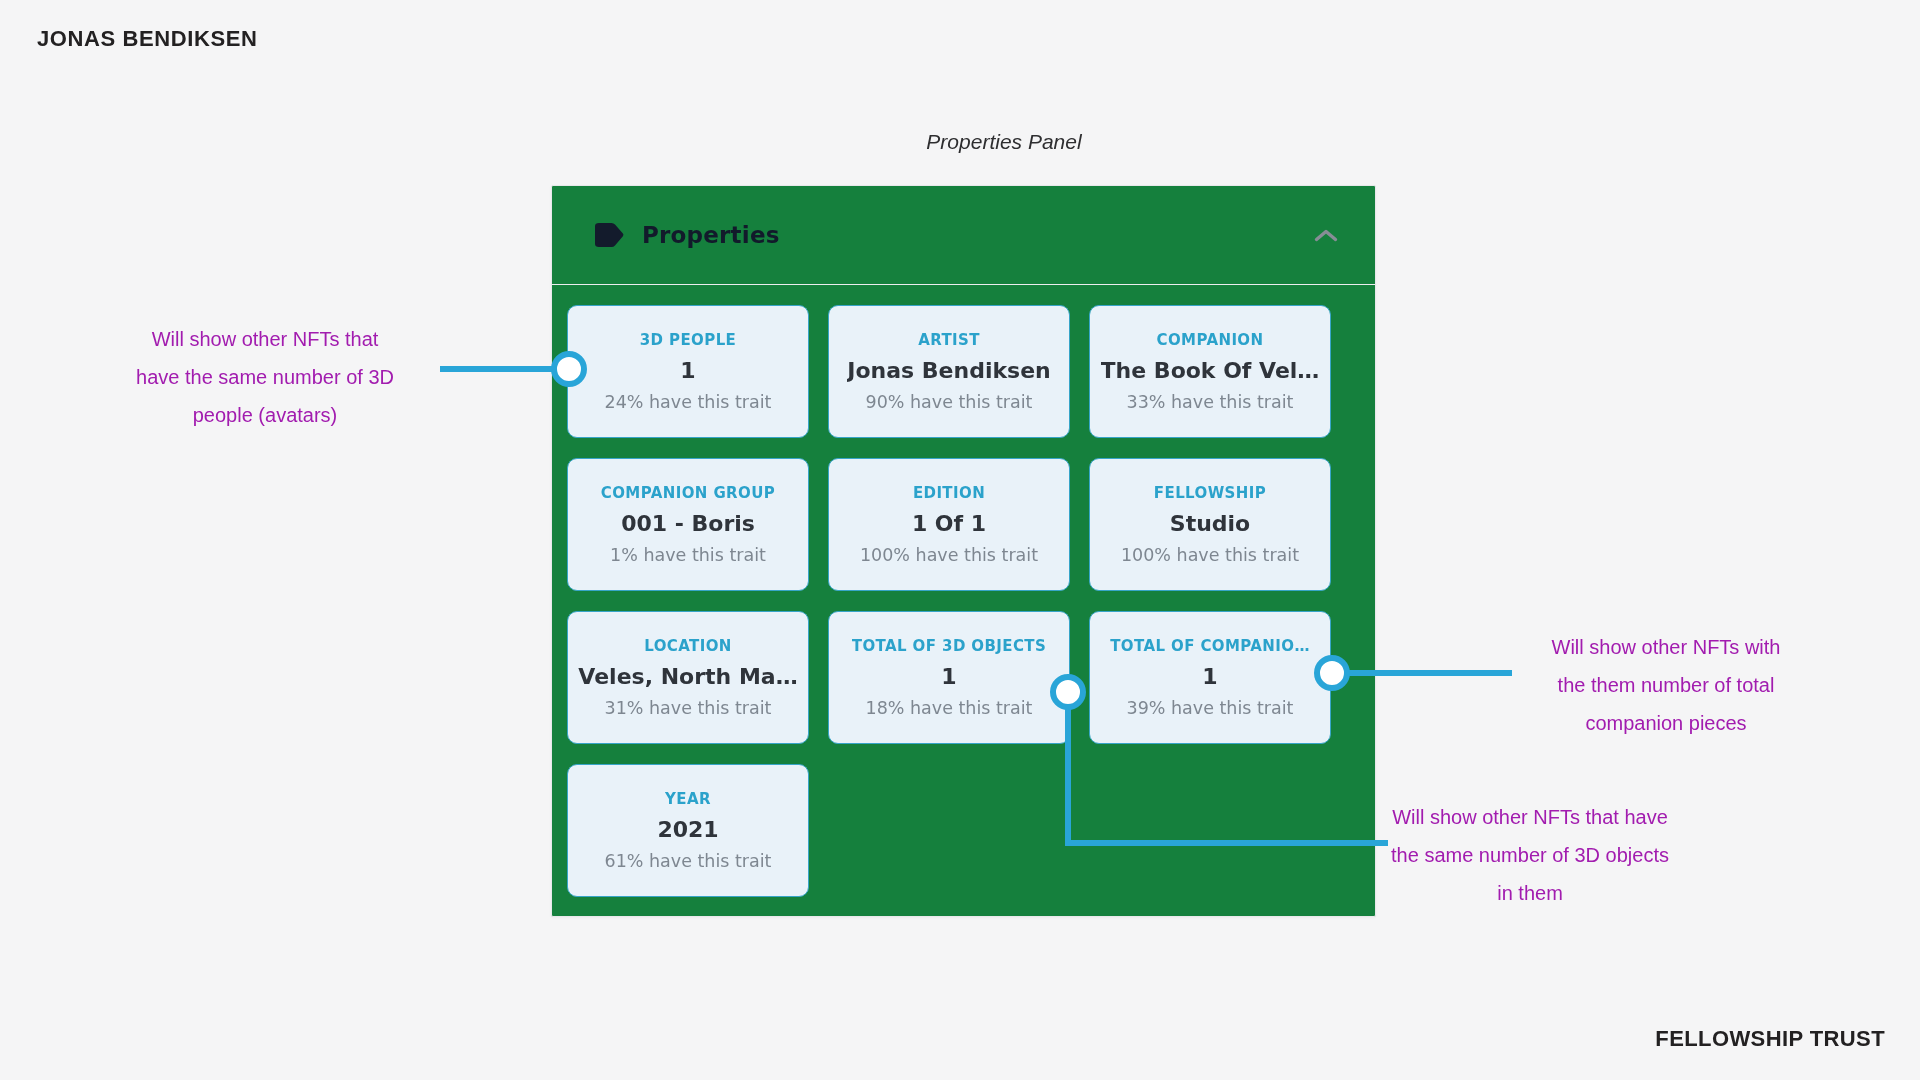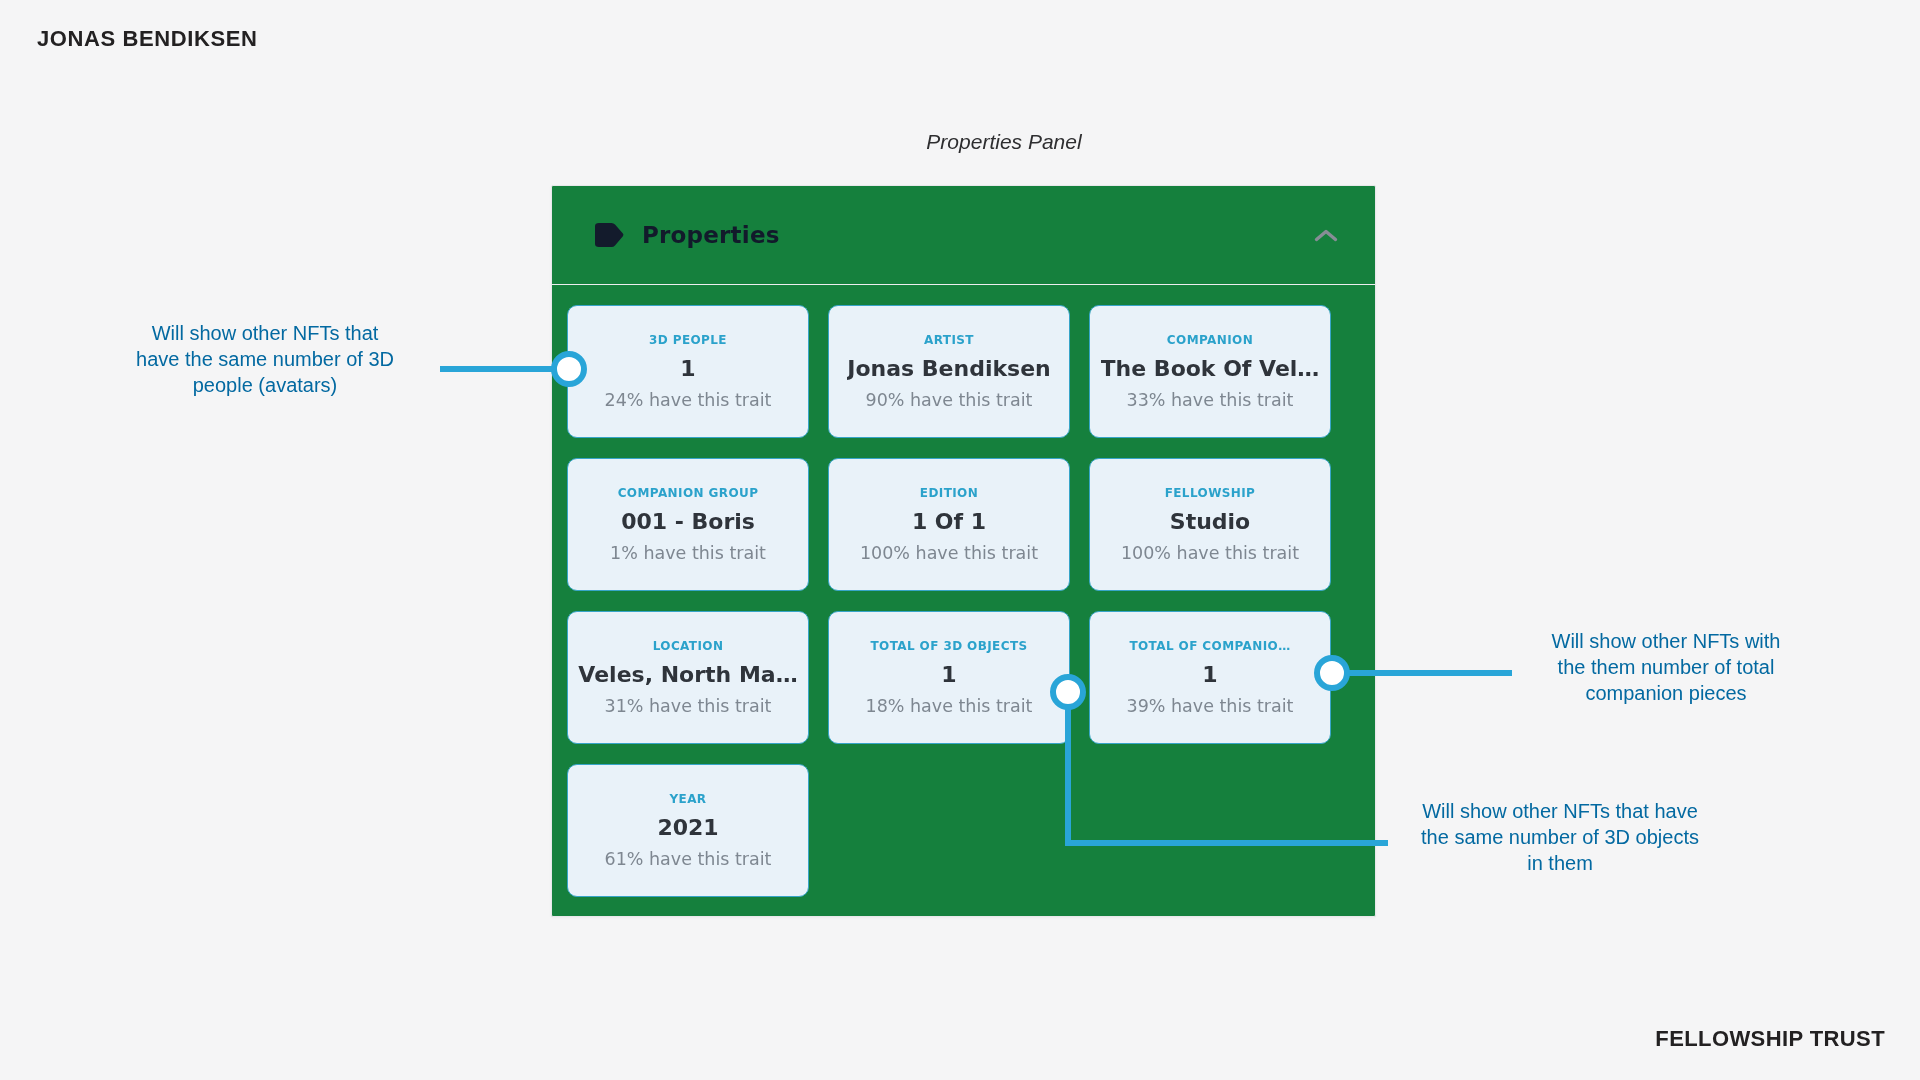--- a/index.html
+++ b/index.html
@@ -48,36 +48,36 @@
     display:grid;grid-template-columns:repeat(3,242px);grid-auto-rows:133px;
     gap:20px 19px;padding:20px 0 0 15px;
   }
   .trait-card{
     background:#e9f2f9;border:1.5px solid #37a5c8;border-radius:10px;
     display:flex;flex-direction:column;align-items:center;justify-content:center;
     row-gap:9px;text-align:center;padding:4px 10px;
     font-family:"DejaVu Sans","Liberation Sans",sans-serif;
   }
   .trait-label{
-    font-size:12px;font-weight:bold;color:#2ba2cb;letter-spacing:.4px;
+    font-size:15px;font-weight:bold;color:#2ba2cb;letter-spacing:.4px;
     white-space:nowrap;max-width:220px;overflow:hidden;
   }
   .trait-value{
     font-size:22px;font-weight:bold;color:#2f343b;
     white-space:nowrap;max-width:224px;overflow:hidden;
   }
   .trait-rarity{font-size:17.5px;color:#7e8791;white-space:nowrap;}
   
   .ann-text{
     position:absolute;white-space:pre-line;text-align:center;
-    font-size:20px;line-height:26px;color:#0369a1;
+    font-size:20px;line-height:38px;color:#a21caf;
   }
   .ann-text-people{left:85px;top:320px;width:360px;}
   .ann-text-companions{left:1510px;top:628px;width:312px;}
-  .ann-text-objects{left:1390px;top:798px;width:340px;}
+  .ann-text-objects{left:1360px;top:798px;width:340px;}
   .ann-line{position:absolute;background:#29a5d8;}
   .line-people{left:440px;top:366px;width:118px;height:6px;}
   .line-companions{left:1346px;top:670px;width:166px;height:6px;}
   .line-objects-v{left:1065px;top:703px;width:6px;height:143px;}
   .line-objects-h{left:1065px;top:840px;width:323px;height:6px;}
   .ann-circle{
     position:absolute;width:36px;height:36px;border-radius:50%;
     border:6px solid #29a5d8;background:#ffffff;
   }
   .circle-people{left:551px;top:351px;}

